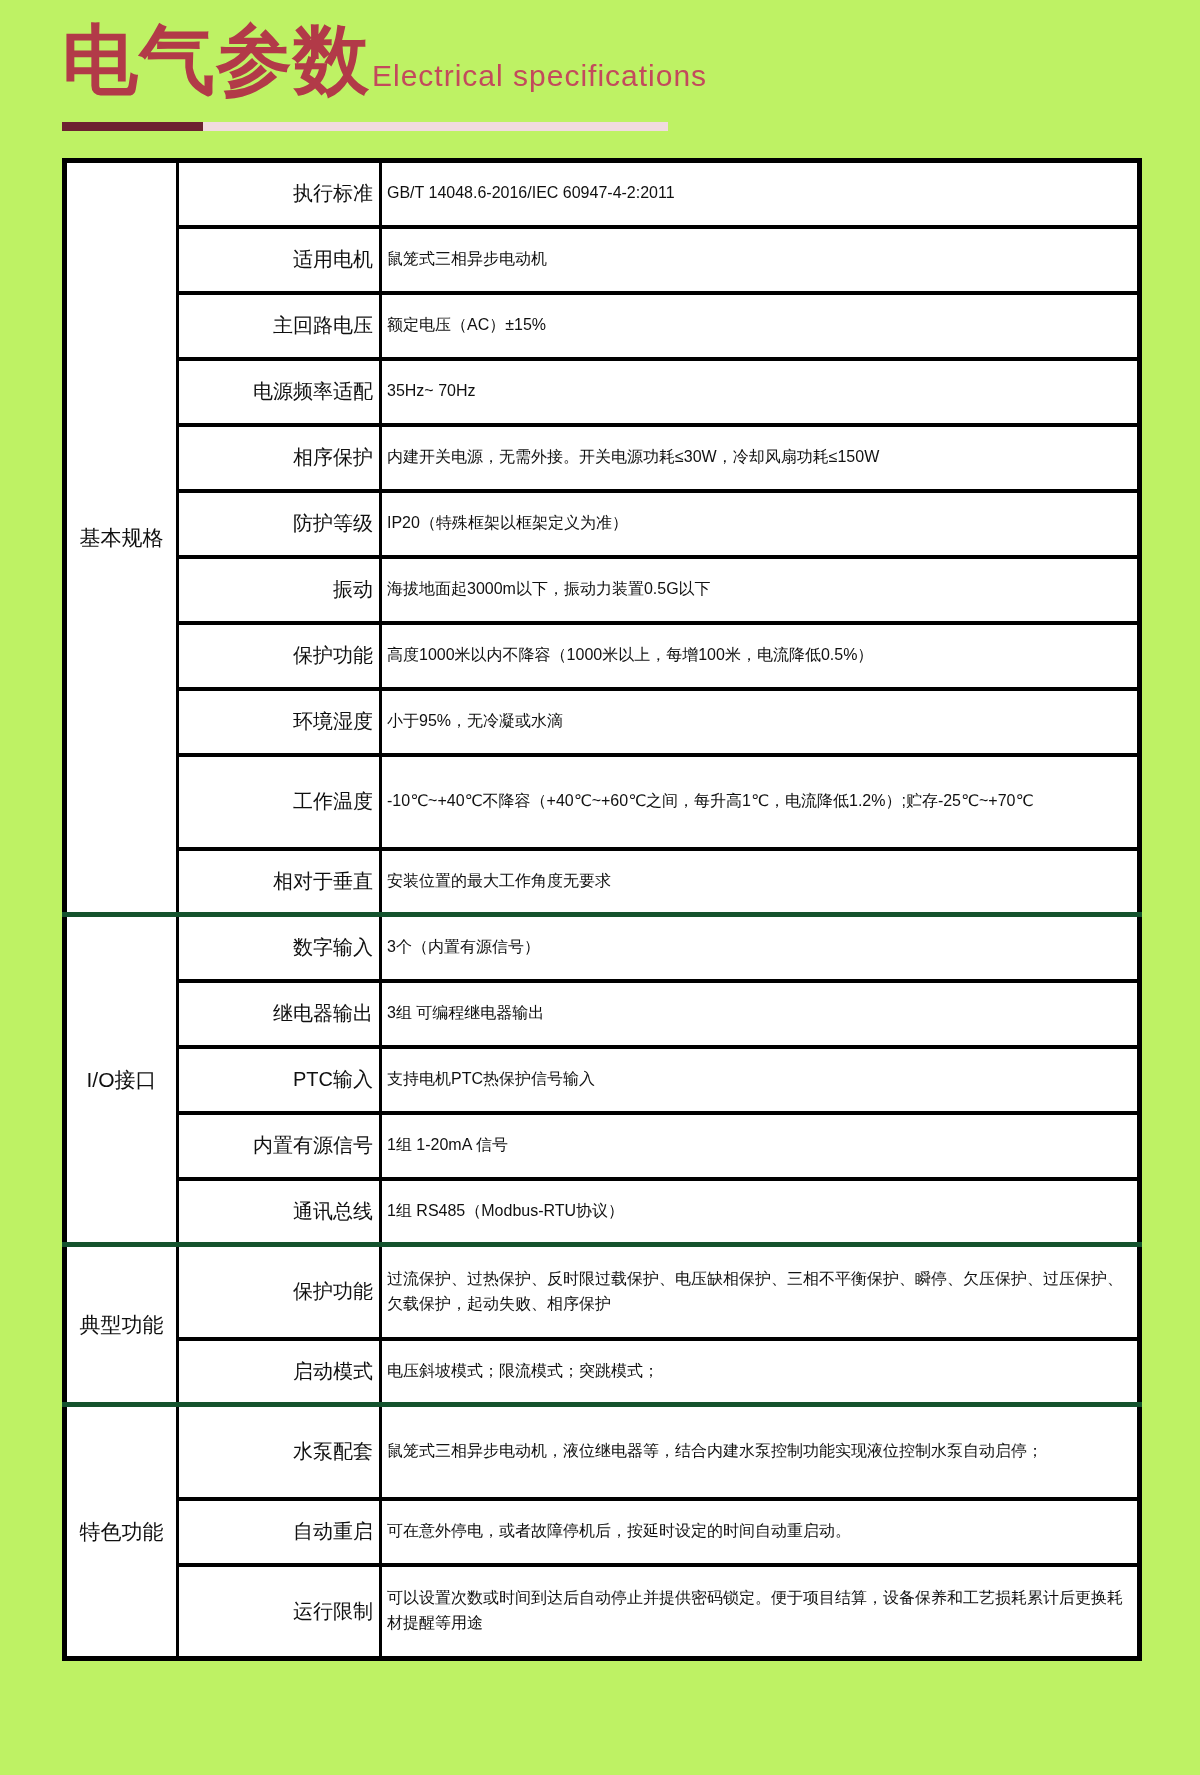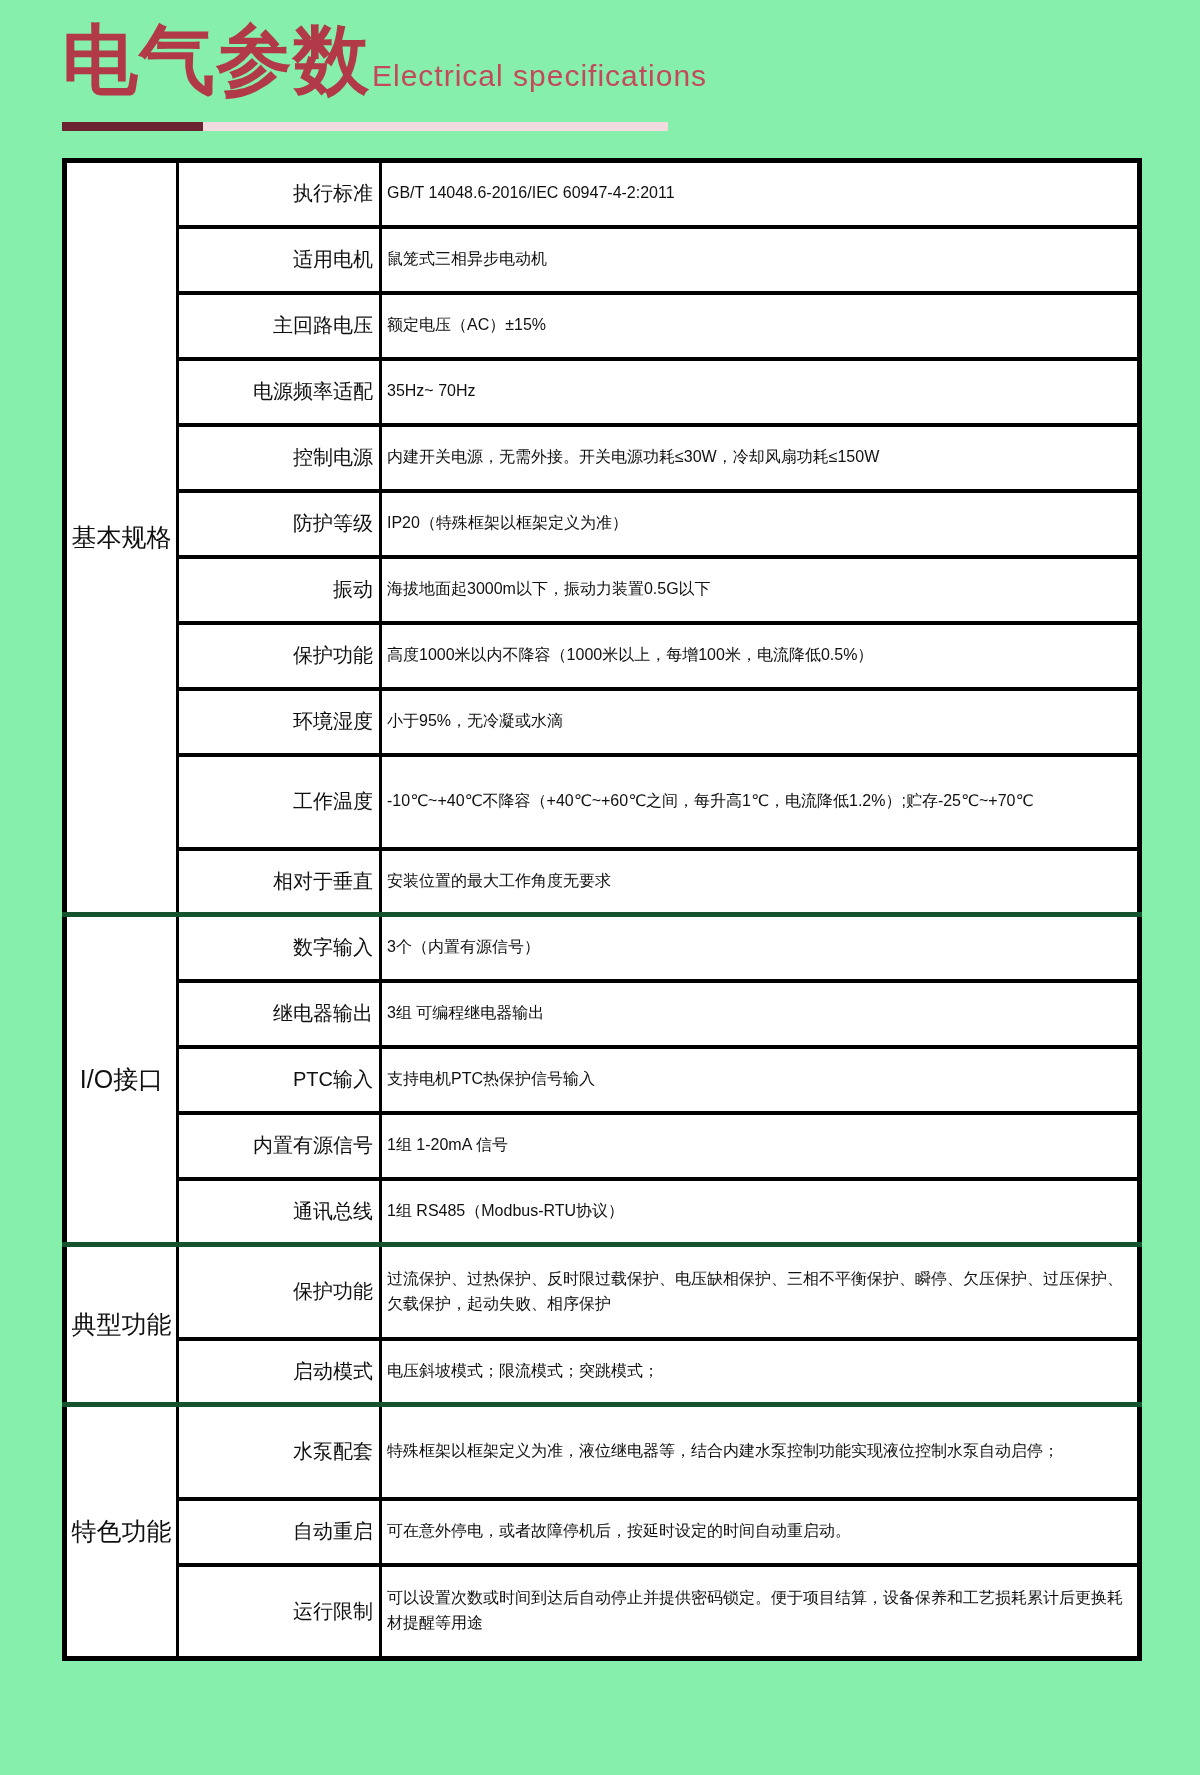--- a/index.html
+++ b/index.html
@@ -9,21 +9,21 @@
     width: 1200px;
     height: 1775px;
     overflow: hidden;
     font-family: "Liberation Sans", "DejaVu Sans", sans-serif;
     color: #101010;
   }
   .page {
     position: relative;
     width: 1200px;
     height: 1775px;
-    background: #86efac;
+    background: #bef264;
   }
   
   .header {
     position: absolute;
     left: 62px;
     top: 14px;
     width: 1080px;
   }
   .title-line {
     display: flex;
@@ -80,21 +80,21 @@
     border-bottom: 4px solid #000;
     font-size: 16px;
     vertical-align: middle;
     background: #ffffff;
   }
   .spec tr { height: 66px; }
   .spec tr.tall { height: 94px; }
   .spec tr.section-start td { border-top: 5px solid #14532d; }
   td.cat {
     text-align: center;
-    font-size: 25px;
+    font-size: 21px;
     padding: 0 4px;
   }
   td.param {
     text-align: right;
     font-size: 20px;
     padding: 0 6px;
   }
   td.val {
     text-align: left;
     padding: 6px 10px 6px 5px;
@@ -136,21 +136,21 @@
       </tr>
       <tr>
         <td class="param">主回路电压</td>
         <td class="val">额定电压（AC）±15%</td>
       </tr>
       <tr>
         <td class="param">电源频率适配</td>
         <td class="val">35Hz~ 70Hz</td>
       </tr>
       <tr>
-        <td class="param">控制电源</td>
+        <td class="param">相序保护</td>
         <td class="val">内建开关电源，无需外接。开关电源功耗≤30W，冷却风扇功耗≤150W</td>
       </tr>
       <tr>
         <td class="param">防护等级</td>
         <td class="val">IP20（特殊框架以框架定义为准）</td>
       </tr>
       <tr>
         <td class="param">振动</td>
         <td class="val">海拔地面起3000m以下，振动力装置0.5G以下</td>
       </tr>
@@ -199,21 +199,21 @@
         <td class="val">过流保护、过热保护、反时限过载保护、电压缺相保护、三相不平衡保护、瞬停、欠压保护、过压保护、欠载保护，起动失败、相序保护</td>
       </tr>
       <tr>
         <td class="param">启动模式</td>
         <td class="val">电压斜坡模式；限流模式；突跳模式；</td>
       </tr>
 
       <tr class="section-start tall">
         <td class="cat" rowspan="3">特色功能</td>
         <td class="param">水泵配套</td>
-        <td class="val">特殊框架以框架定义为准，液位继电器等，结合内建水泵控制功能实现液位控制水泵自动启停；</td>
+        <td class="val">鼠笼式三相异步电动机，液位继电器等，结合内建水泵控制功能实现液位控制水泵自动启停；</td>
       </tr>
       <tr>
         <td class="param">自动重启</td>
         <td class="val">可在意外停电，或者故障停机后，按延时设定的时间自动重启动。</td>
       </tr>
       <tr class="tall">
         <td class="param">运行限制</td>
         <td class="val">可以设置次数或时间到达后自动停止并提供密码锁定。便于项目结算，设备保养和工艺损耗累计后更换耗材提醒等用途</td>
       </tr>
     </tbody>

